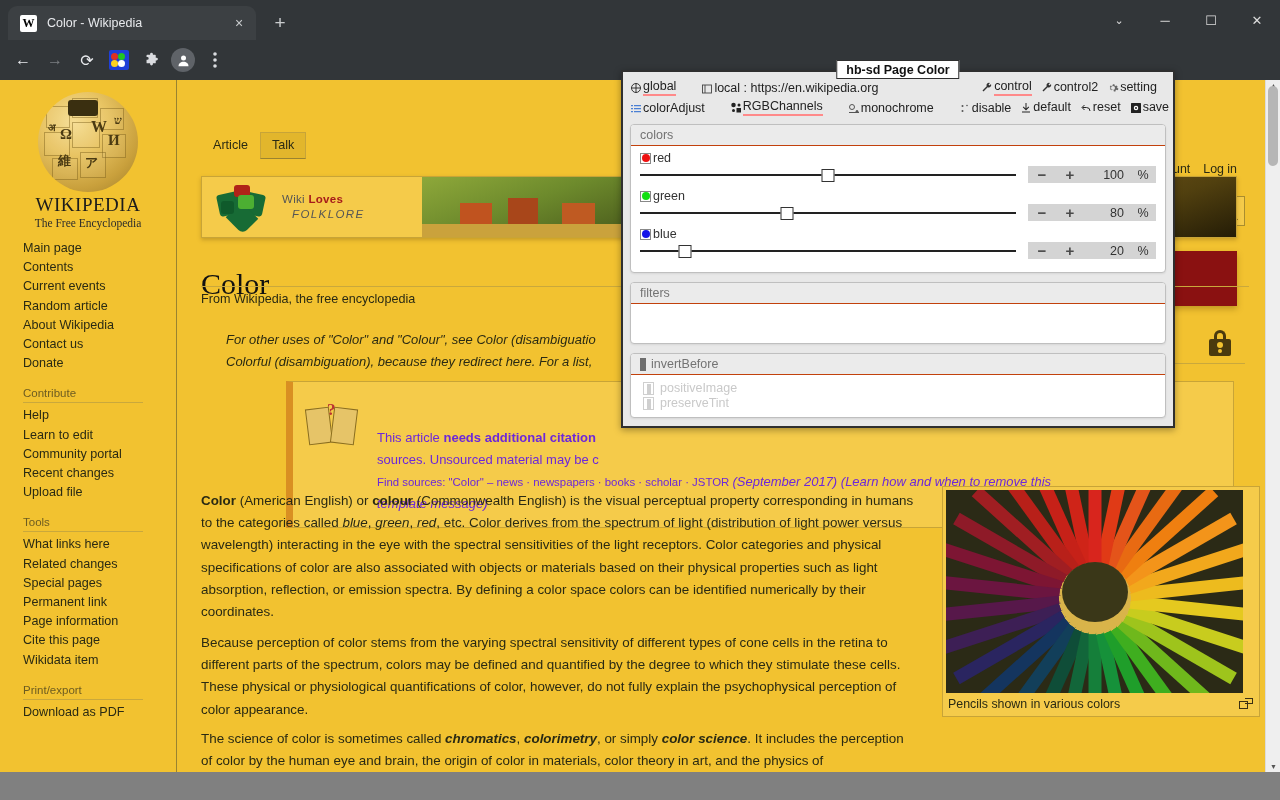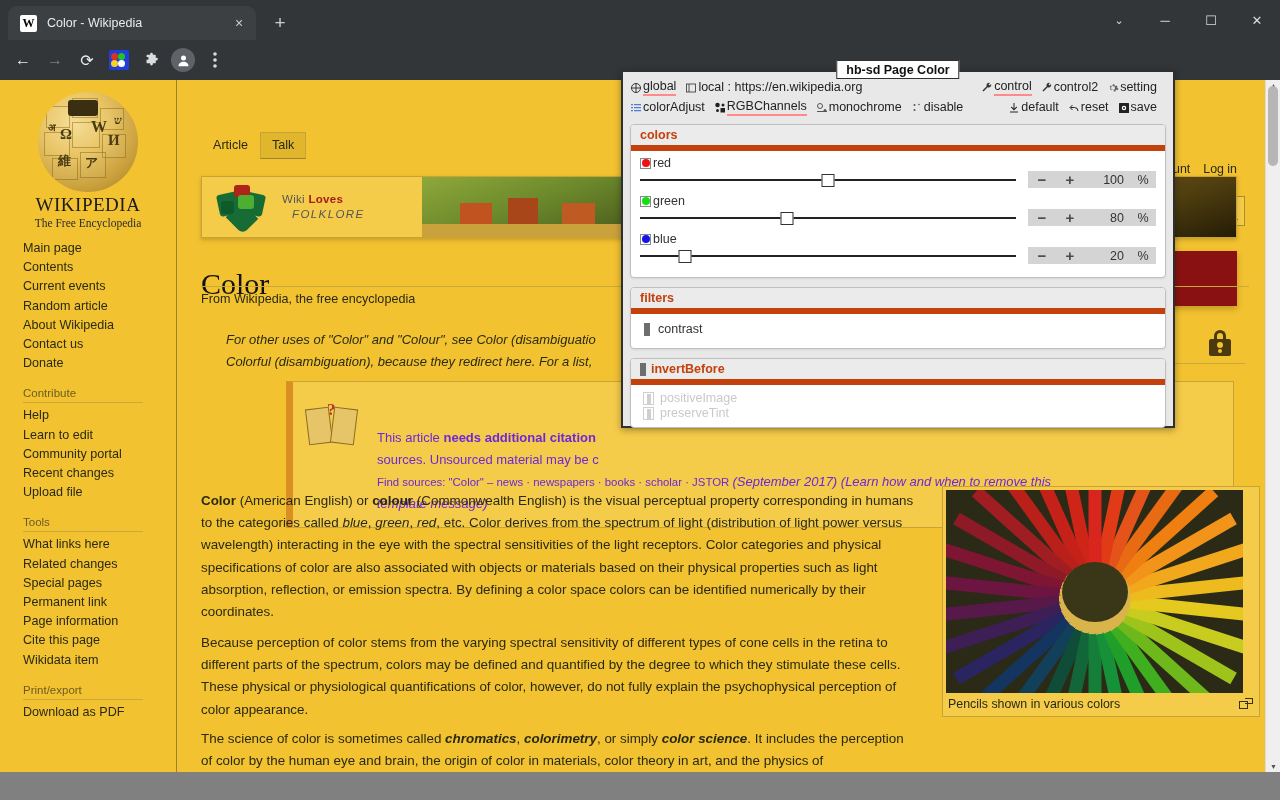--- a/index.html
+++ b/index.html
@@ -277,34 +277,34 @@
     font-family:"Liberation Sans", sans-serif; font-size:12.5px; color:#222;
     box-shadow: 0 2px 7px rgba(0,0,0,.35);
   }
   .ext-title {
     position:absolute; left:50%; transform:translateX(-50%); top:-12px;
     background:#fff; border:1.5px solid #2f2f2f; padding:1.5px 9px;
     font-size:12.5px; font-weight:700; white-space:nowrap; color:#111;
   }
   .ext-head { padding:7px 7px 2px 7px; }
   .ext-row { display:flex; align-items:center; height:17px; margin-bottom:3px; }
-  .ext-left { display:flex; align-items:center; gap:0px; }
+  .ext-left { display:flex; align-items:flex-end; gap:16px; }
   .ext-right { margin-left:auto; display:flex; align-items:center; }
   .mi { display:inline-flex; align-items:center; margin-right:9px; white-space:nowrap;}
   .mi .gi { margin-right:1px; display:inline-flex; align-items:center; }
   .mi.on .lbl { border-bottom:2px solid #ff8a8a; }
   .mi .lbl { line-height:15px; }
 
   .sect {
     margin:3px 7px 9px 7px; background:#fff; border:1px solid #bfbfbf; border-radius:4px;
     box-shadow:0 1px 2px rgba(0,0,0,.08);
   }
   .sect-head {
-    background:#ebebeb; border-bottom:6px solid #c2410c; border-radius:3px 3px 0 0;
-    padding:3px 9px; font-weight:700; font-size:12.5px; color:#c2410c;
+    background:#ebebeb; border-bottom:1px solid #c2410c; border-radius:3px 3px 0 0;
+    padding:3px 9px; font-weight:400; font-size:12.5px; color:#737373;
     display:flex; align-items:center; gap:5px;
   }
   .sect-body { padding:5px 9px 7px 9px; }
 
   .ch-row { display:flex; align-items:center; margin-bottom:1px; }
   .swatch {
     width:11px;height:11px;border:1px solid #888;background:#fff;
     display:flex;align-items:center;justify-content:center;margin-right:2px;flex:0 0 auto;
   }
   .swatch i { width:8px;height:8px;border-radius:50%; display:block;}
@@ -905,26 +905,20 @@
               <span class="pl">+</span>
               <span class="val">20</span>
               <span class="unit">%</span>
             </span>
           </div>
         </div>
     </div>
 
     <div class="sect filters">
       <div class="sect-head">filters</div>
-      <div class="sect-body">
-        <div class="filt-row">
-          <span class="bar-ico"></span>
-          <span>contrast</span>
-        </div>
-      </div>
     </div>
 
     <div class="sect invert">
       <div class="sect-head">
         <span class="bar-ico"></span>
         <span>invertBefore</span>
       </div>
       <div class="sect-body">
         <div class="disabled-row">
           <span class="bar-ico hollow"></span>

